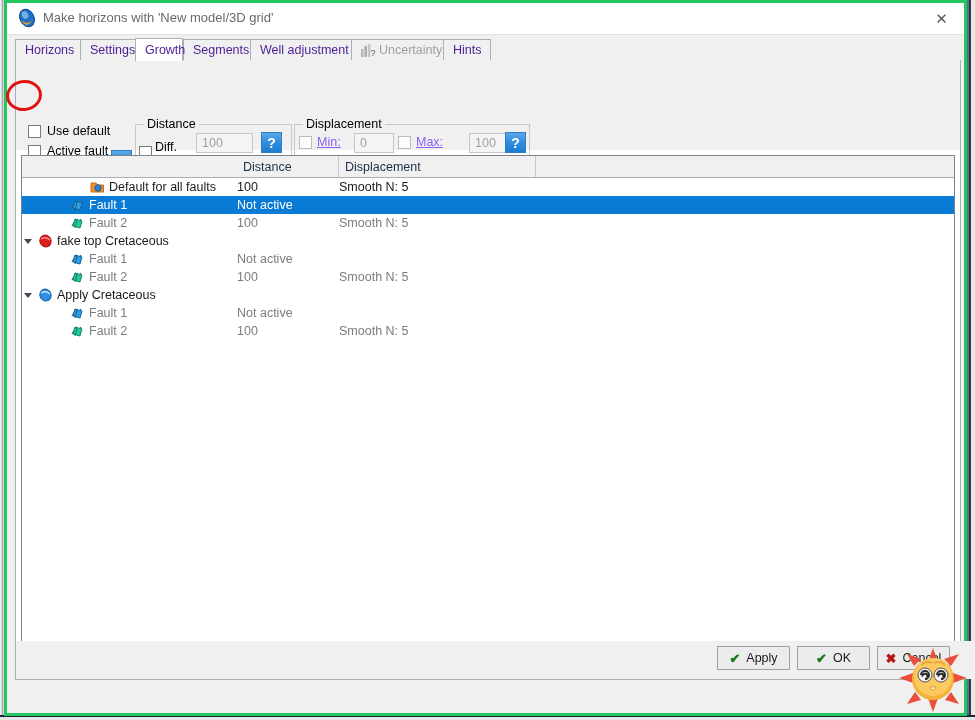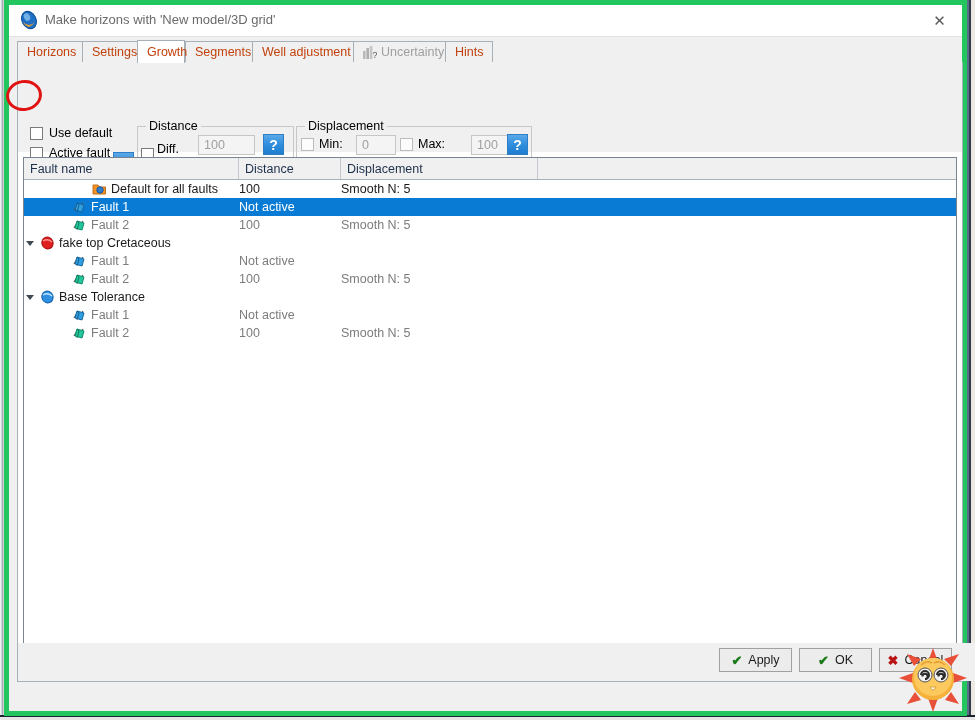--- a/index.html
+++ b/index.html
@@ -15,55 +15,55 @@
   
   .bg-left{position:absolute;left:0;top:0;width:6px;height:720px;
            background:linear-gradient(90deg,#f2f2f2 0 1px,#cfd6d8 1px 2px,#9fb0b5 2px 3px,#d9cfcf 3px 4px,#e8d8d8 4px 6px);}
   .bg-right{position:absolute;right:0;top:0;width:12px;height:720px;
            background:linear-gradient(90deg,#ffffff 0 2px,#3a4a63 2px 4px,#5b6d88 4px 6px,#2e3b50 6px 8px,#eceae0 8px 12px);}
   .bg-bottom{position:absolute;left:0;bottom:0;width:975px;height:5px;
            background:linear-gradient(180deg,#1b2430 0 2px,#e6e6e6 2px 5px);}
 
   
   .window{position:absolute;left:4px;top:0;width:963px;height:716px;
-          background:#f0f0f0;border:5px solid #22c55e;box-sizing:border-box;}
+          background:#f0f0f0;border:3px solid #22c55e;box-sizing:border-box;}
   .titlebar{position:relative;height:31px;background:#ffffff;
             border-bottom:1px solid #e2e2e2;}
   .title-icon{position:absolute;left:10px;top:5px;width:20px;height:20px;}
   .title-text{position:absolute;left:36px;top:7px;font-size:13px;color:#6a6a6a;
               white-space:nowrap;}
   .close-btn{position:absolute;right:0;top:0;width:45px;height:31px;
              display:flex;align-items:center;justify-content:center;
              color:#5a5a5a;font-size:15px;font-family:"Liberation Sans",sans-serif;}
 
   
   .tabstrip{position:absolute;left:8px;top:35px;width:946px;height:22px;}
   .tab{position:absolute;top:1px;height:21px;border:1px solid #a8b0b7;
        border-bottom:none;background:#f0f0f0;box-sizing:border-box;
-       display:flex;align-items:center;padding:0 9px;font-size:12.5px;color:#c2410c;
+       display:flex;align-items:center;padding:0 9px;font-size:12.5px;color:#4c1d95;
        white-space:nowrap;}
   .tab.active{top:0;height:23px;background:#ffffff;border-color:#a8b0b7;
               z-index:4;font-weight:normal;}
   .tab.disabled{color:#a0a0a0;}
   .tab-ico{display:inline-block;width:14px;height:13px;margin-right:4px;position:relative;}
 
   
   .panel{position:absolute;left:8px;top:57px;width:946px;height:620px;
          background:#fff;border:1px solid #a8b0b7;border-top:none;box-sizing:border-box;}
   .panel-top{position:absolute;left:0;top:0;width:944px;height:90px;background:#f0f0f0;}
 
   
   .cb{position:absolute;width:13px;height:13px;background:#fff;
       border:1px solid #7b7b7b;box-sizing:border-box;}
   .cb.dis{border-color:#bcbcbc;background:#fcfcfc;}
   .cb.checked:after{content:"";position:absolute;left:3px;top:0px;width:4px;height:8px;
       border:solid #3a3a3a;border-width:0 2px 2px 0;transform:rotate(42deg);}
   .cb.checked.dis:after{border-color:#b6b6b6;}
   .lbl{position:absolute;font-size:12.5px;color:#000;white-space:nowrap;}
-  .lbl.dis{color:#000000;}
+  .lbl.dis{color:#8b5cf6;text-decoration:underline;}
 
   
   .grp{position:absolute;border:1px solid #c8c8c8;box-sizing:border-box;}
   .grp-title{position:absolute;top:-8px;left:8px;background:#f0f0f0;padding:0 3px;
              font-size:12.5px;color:#000;}
 
   
   .tf{position:absolute;background:#f4f4f4;border:1px solid #c6c6c6;
       box-sizing:border-box;height:20px;font-size:12.5px;color:#a0a0a0;
       display:flex;align-items:center;padding-left:5px;}
@@ -263,21 +263,20 @@
       <div class="cb checked dis" style="left:283px;top:124px;"></div>
       <div class="lbl" style="left:301px;top:123px;">Smooth:</div>
       <div class="tf" style="left:342px;top:121px;width:36px;">5</div>
       <div class="cb dis" style="left:382px;top:124px;"></div>
       <div class="lbl dis" style="left:400px;top:123px;">Tolerance:</div>
       <div class="tf" style="left:455px;top:121px;width:36px;">1</div>
       <div class="helpbtn" style="left:489px;top:120px;">?</div>
 
       <div class="list">
         <div class="hdr">
-          <div class="hdr-cell" style="left:0;width:215px;">Fault name</div>
           <div class="hdr-cell" style="left:215px;width:102px;">Distance</div>
           <div class="hdr-cell" style="left:317px;width:197px;">Displacement</div>
         </div>
         <div id="rows">
             <div class="row dark">
               <div class="c-name" style="left: 32px; margin-left: 36px;">
                 <span style="display: inline-block; width: 15px; height: 14px; margin-right: 4px; vertical-align: middle;"><svg viewBox="0 0 15 14" width="15" height="14">
                     <path d="M1 3 h5 l1.5 2 h6 v7 h-12.5 z" fill="#f0922a" stroke="#c4701a"></path>
                     <circle cx="8" cy="8" r="3.2" fill="#2f7fd0" stroke="#1a5a9c"></circle>
                   </svg></span>
@@ -346,21 +345,21 @@
               <div class="c-dist">100</div>
               <div class="c-disp">Smooth N: 5</div>
             </div>
             <div class="row dark">
               <div class="twisty open" style="left: 2px;"></div>
               <div class="c-name" style="left: 16px;">
                 <span style="display: inline-block; width: 15px; height: 14px; margin-right: 4px; vertical-align: middle;"><svg viewBox="0 0 15 14" width="15" height="14">
                     <ellipse cx="7.5" cy="7" rx="5.6" ry="6" fill="#2f8fe0" stroke="#1260a8" transform="rotate(-22 7.5 7)"></ellipse>
                     <path d="M3 5 Q7.5 2 12 6" fill="none" stroke="#bde2ff" stroke-width="1.4"></path>
                   </svg></span>
-                <span>Base Tolerance</span>
+                <span>Apply Cretaceous</span>
               </div>
               <div class="c-dist"></div>
               <div class="c-disp"></div>
             </div>
             <div class="row">
               <div class="c-name" style="left: 48px;">
                 <span style="display: inline-block; width: 15px; height: 14px; margin-right: 4px; vertical-align: middle;"><svg viewBox="0 0 15 14" width="15" height="14">
                     <path d="M2 10 l3 -5 l3 3 l3 -5" fill="none" stroke="#5a5a5a" stroke-width="1.2"></path>
                     <path d="M5 3 l7 2 l-2 7 l-7 -2 z" fill="#2f9fe0" stroke="#15659e"></path>
                     <path d="M5 3 l2 2 l-2 7" fill="none" stroke="#0f4f80" stroke-width=".8"></path>

